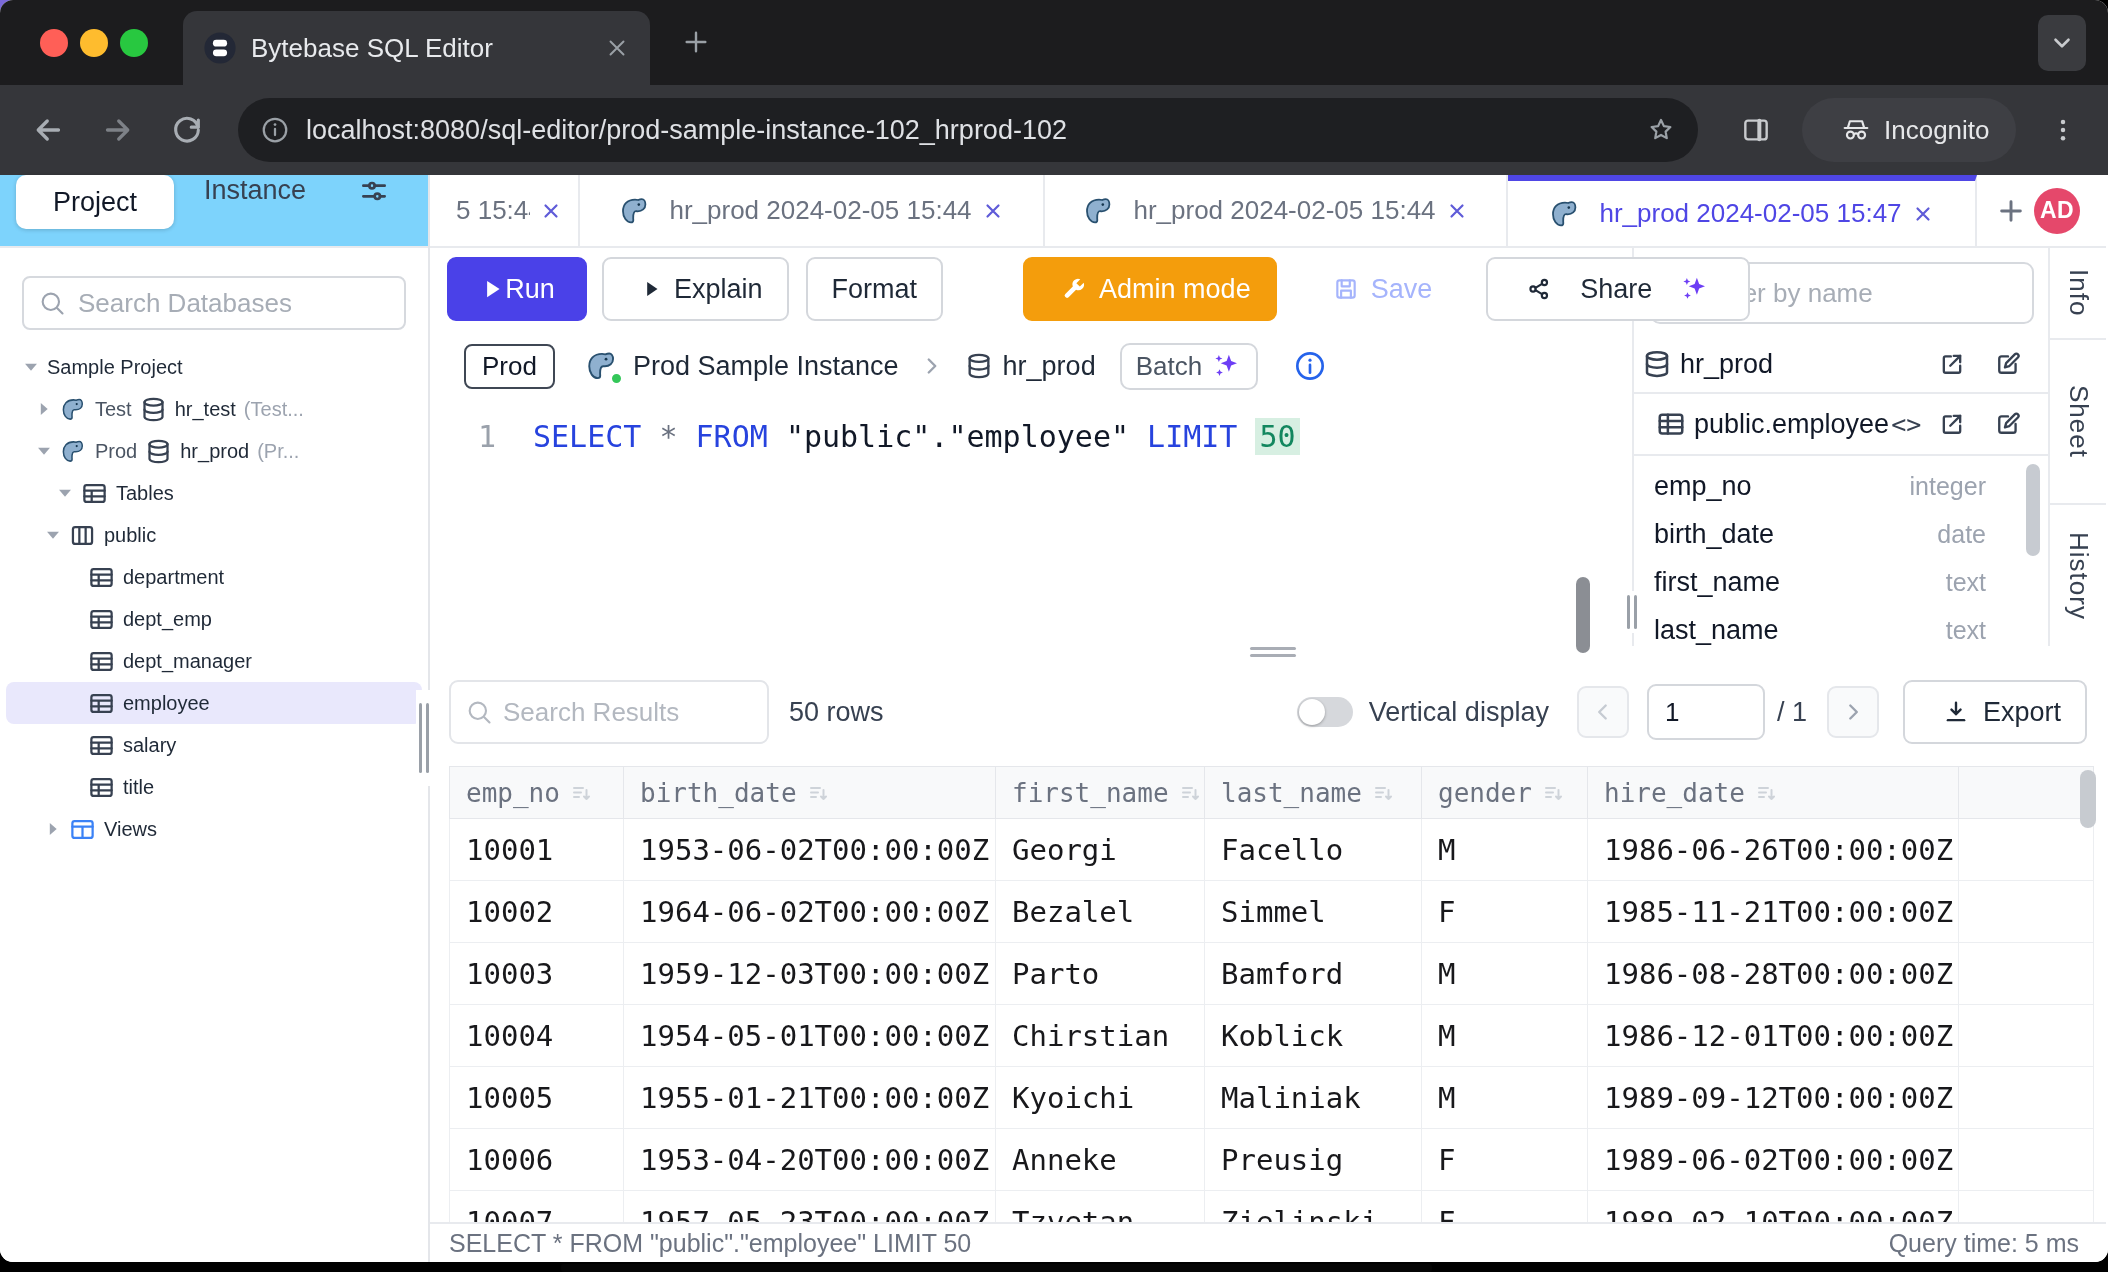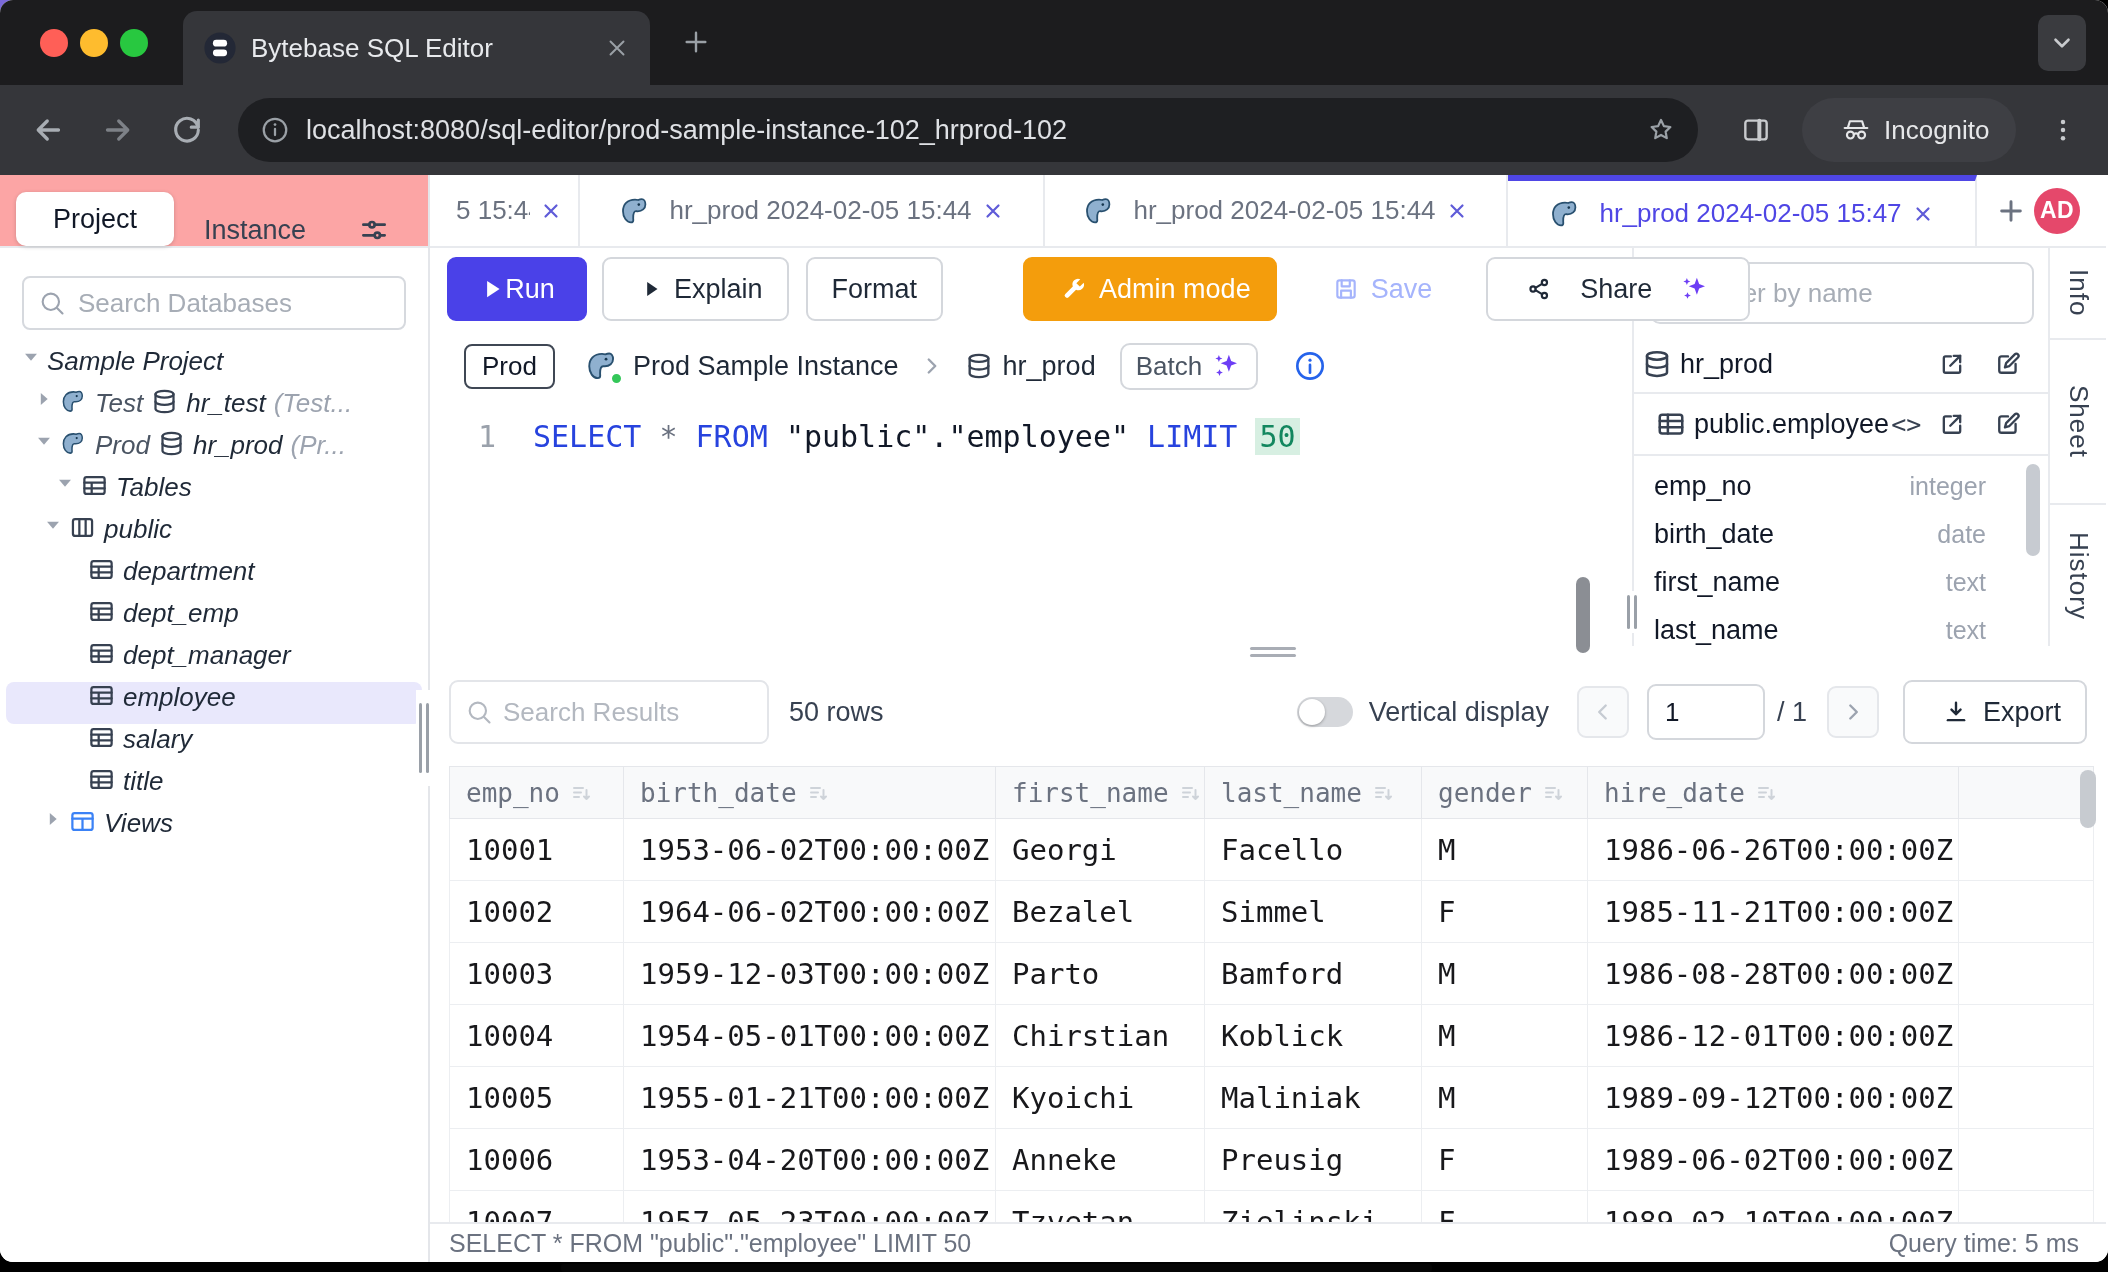--- a/index.html
+++ b/index.html
@@ -36,29 +36,29 @@
 
   svg { display:block; }
   .ic { stroke:currentColor; fill:none; stroke-width:1.8; stroke-linecap:round; stroke-linejoin:round; }
 
   
   .app { position:relative; height:1087px; display:flex; background:#fff; }
   .sidebar { width:430px; flex:none; border-right:2px solid #e4e6ea; display:flex; flex-direction:column; }
   .main { width:1676px; flex:none; display:flex; flex-direction:column; position:relative; }
 
   
-  .sb-head { height:73px; border-bottom:2px solid #e8eaee; background:#fca5a5; display:flex; align-items:flex-end; position:relative; }
+  .sb-head { height:73px; border-bottom:2px solid #e8eaee; background:#7dd3fc; display:flex; align-items:flex-start; position:relative; }
   .sb-tab-active { margin-left:16px; width:158px; height:54px; background:#fff; border-radius:10px; box-shadow:0 1px 4px rgba(0,0,0,.18); display:flex; align-items:center; justify-content:center; font-size:27px; color:#111827; font-weight:500; }
   .sb-tab { margin-left:30px; font-size:27px; color:#374151; }
   .sb-sliders { position:absolute; right:38px; color:#374151; }
   .sb-search { margin:28px 22px 12px 22px; height:54px; border:2px solid #d6d9de; border-radius:8px; display:flex; align-items:center; padding:0 14px; color:#9ca3af; }
   .sb-search input { border:none; outline:none; font-size:26px; color:#374151; margin-left:12px; width:100%; font-family:inherit; background:transparent; }
   .sb-search input::placeholder { color:#a7adb6; }
   .tree { flex:1; overflow:hidden; padding-top:4px; }
-  .trow { height:42px; display:flex; align-items:flex-start; font-size:26px; color:#1f2937; margin:0 6px; border-radius:8px; white-space:nowrap; overflow:hidden;font-style:italic; }
+  .trow { height:42px; display:flex; align-items:center; font-size:20px; color:#1f2937; margin:0 6px; border-radius:8px; white-space:nowrap; overflow:hidden; }
   .trow.sel { background:#e9e8fc; }
   .ticon { flex:none; display:flex; align-items:center; justify-content:center; margin-right:8px; color:#374151; }
   .ticon.caret { color:#9ca3af; margin-right:5px; }
   .ticon.blue { color:#3b82f6; }
   .ticon svg { width:27px; height:27px; }
   .ticon.caret svg { width:22px; height:22px; }
   .tlabel { margin-right:8px; }
   .tlabel.env { color:#4b5563; }
   .tsuffix { color:#9ca3af; }
   .sb-handle { position:absolute; left:416px; top:515px; width:16px; height:96px; background:#fff; z-index:5; display:flex; align-items:center; justify-content:center; gap:4px; }

